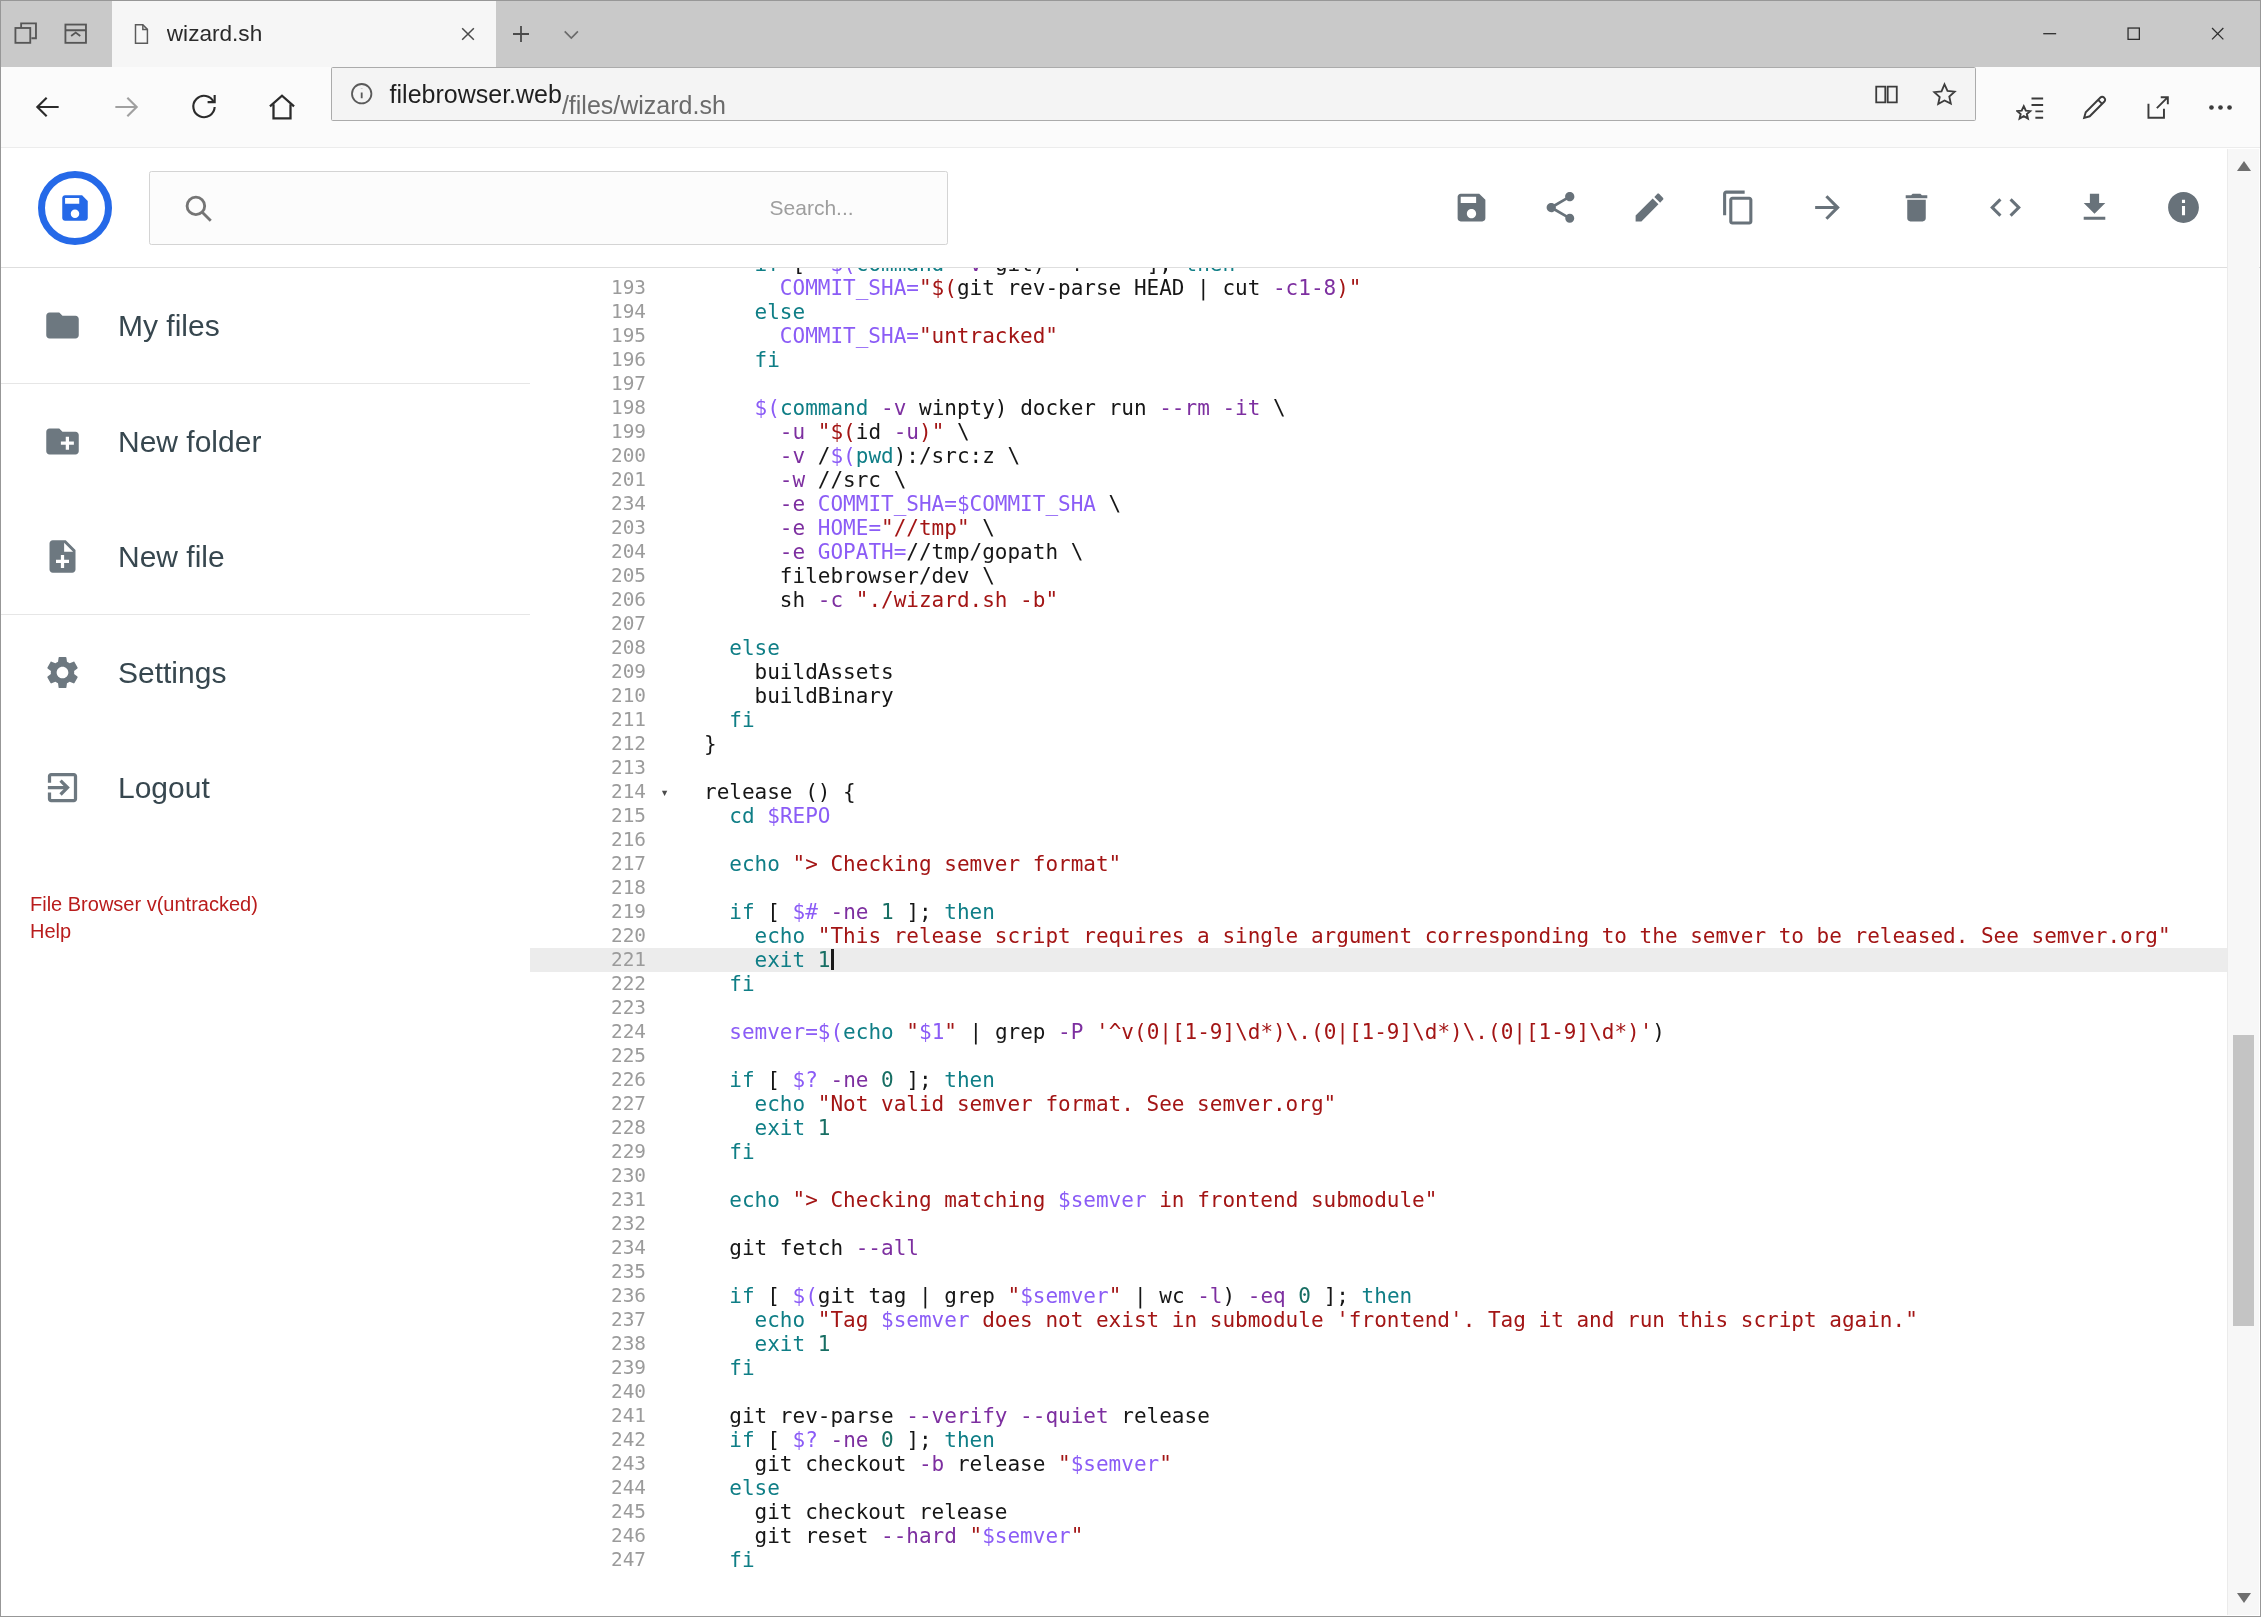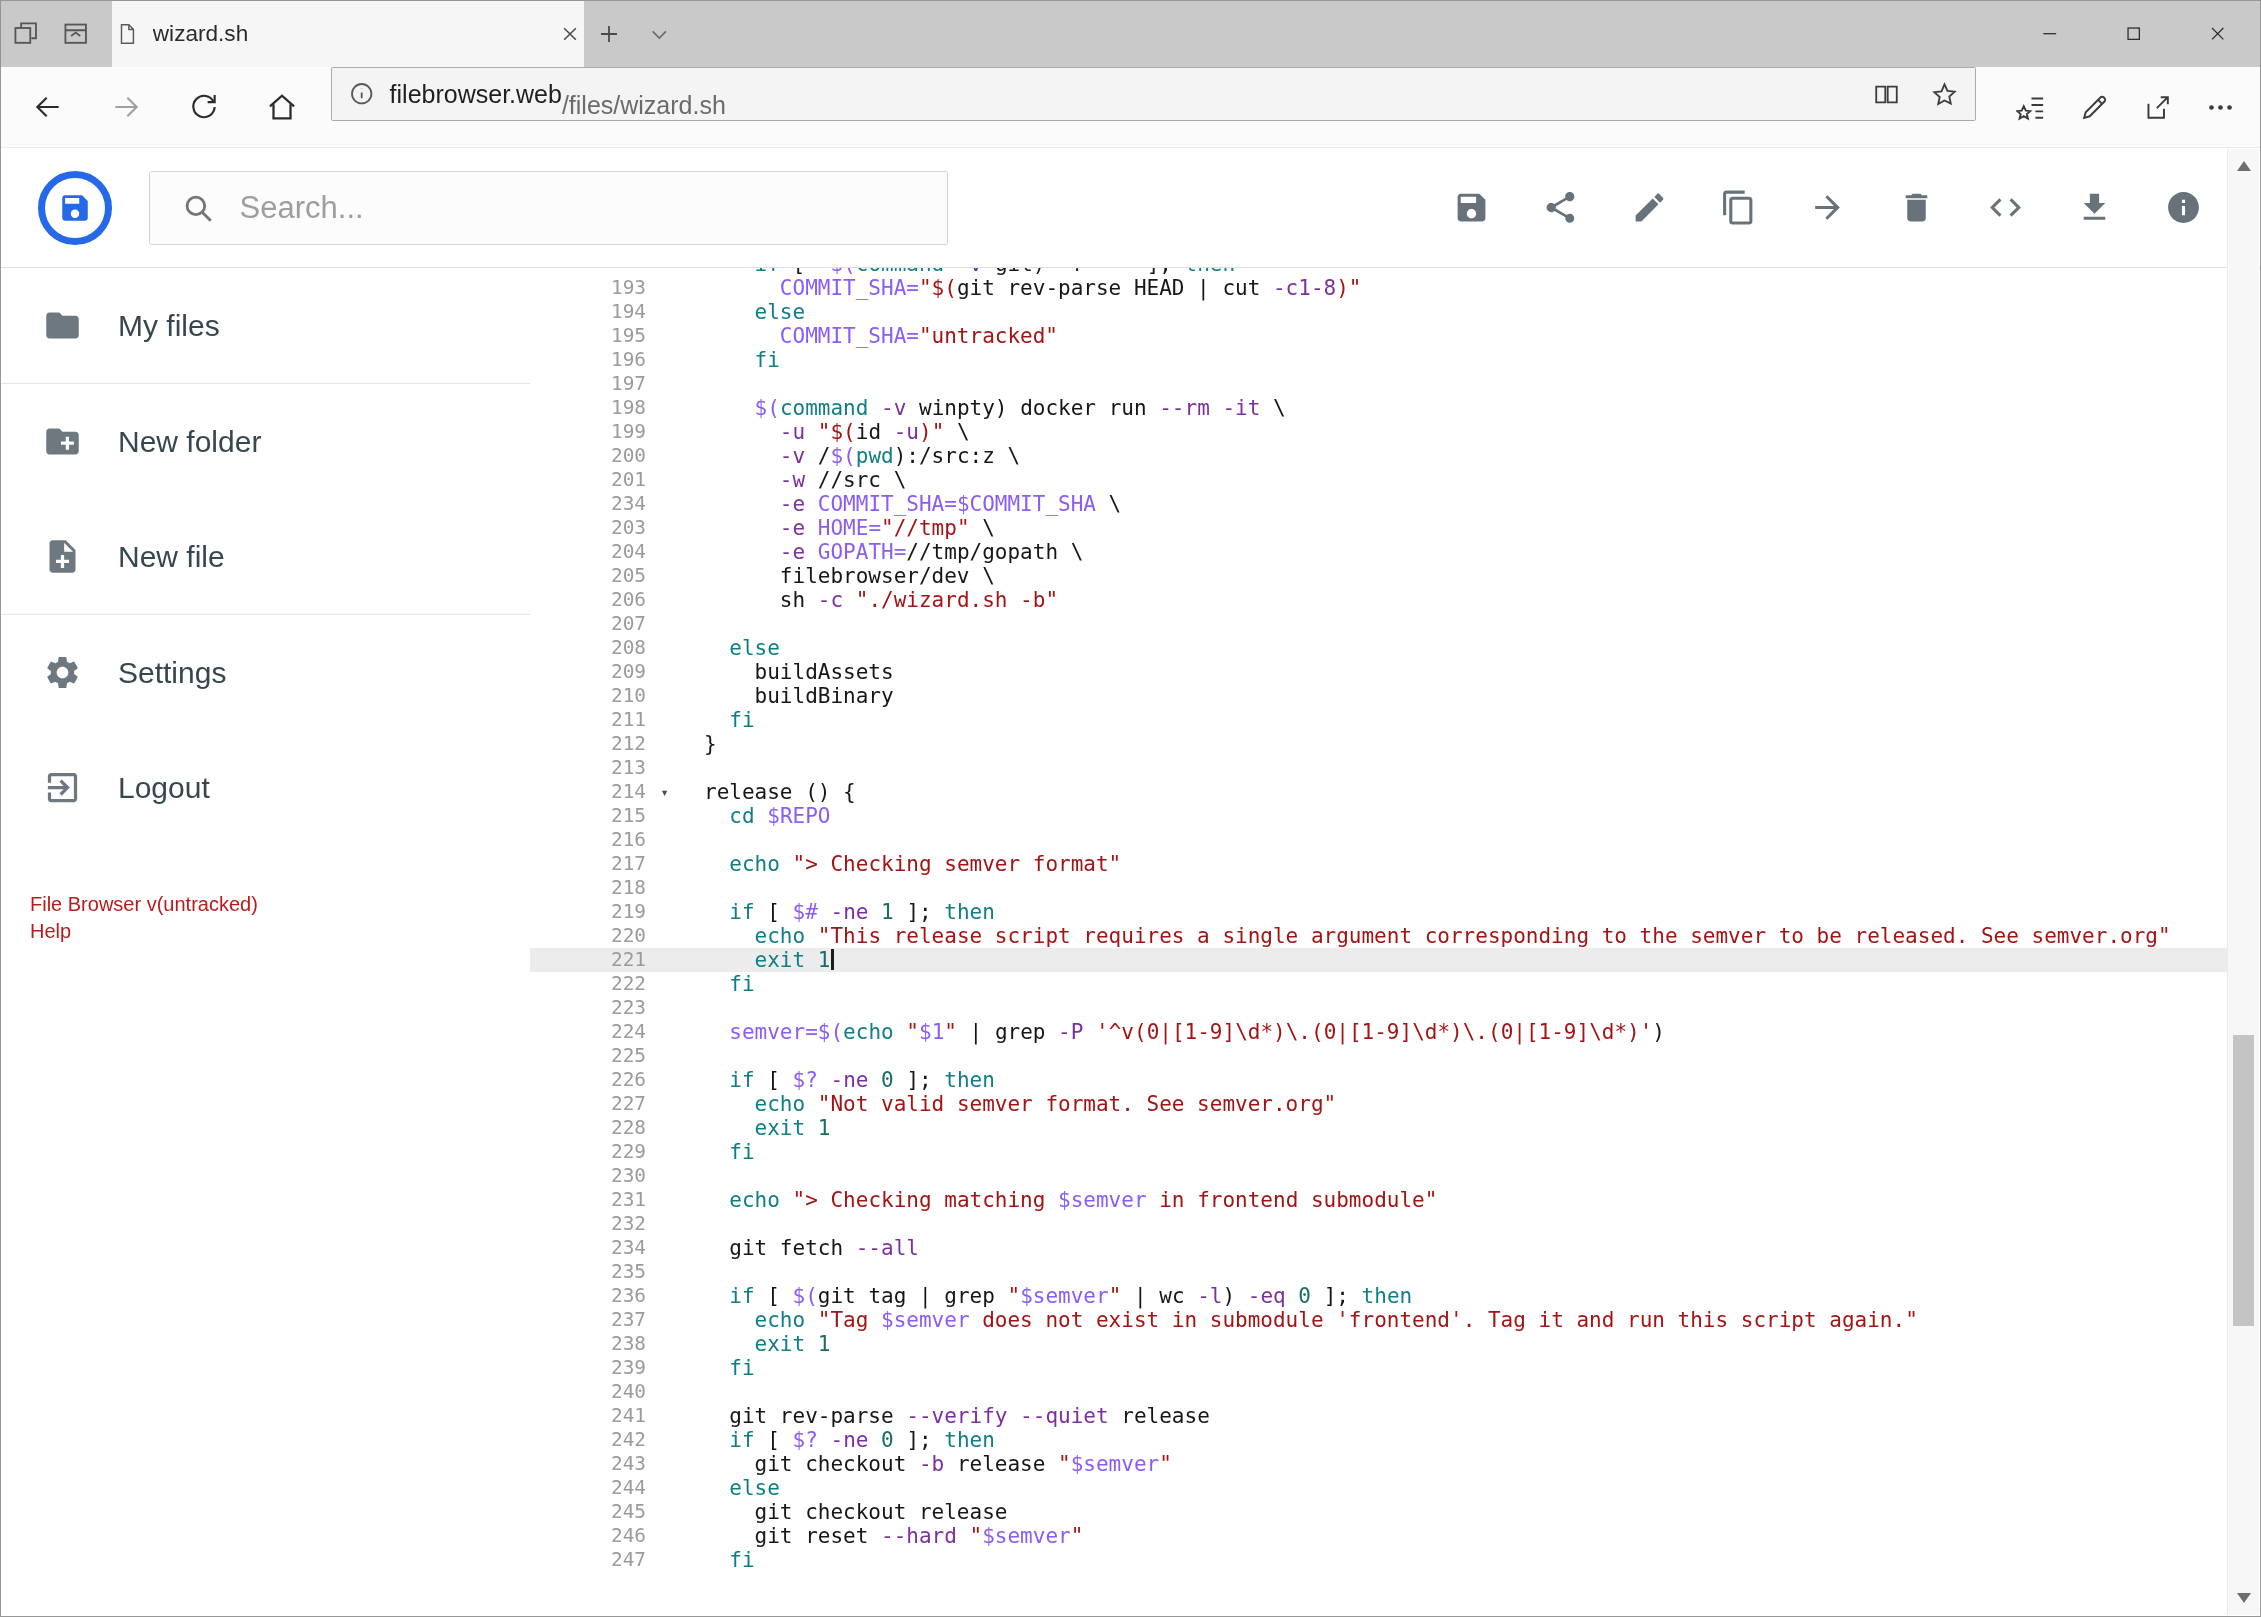--- a/index.html
+++ b/index.html
@@ -2,43 +2,43 @@
 <html style="font-size:13px"><head>
 <meta charset="utf-8">
 <style>
   html,body{margin:0;padding:0;background:#e9e9e9;}
   .window{position:relative;width:2261px;height:1617px;box-sizing:border-box;border:0.8px solid #979797;
           background:#fff;overflow:hidden;font-family:"Liberation Sans",sans-serif;}
 
   
   .tabbar{height:66px;background:#c9c9c9;display:flex;align-items:stretch;}
   .tb-btn{width:50px;display:flex;align-items:center;justify-content:center;}
-  .tab{width:472px;margin-left:11.3px;background:#f6f6f6;display:flex;align-items:center;padding:0 4px;box-sizing:border-box;}
+  .tab{width:384px;margin-left:11.3px;background:#f6f6f6;display:flex;align-items:center;padding:0 18px;box-sizing:border-box;}
   .tab-title{flex:1;font-size:22.6px;color:#2b2b2b;margin-left:14.5px;white-space:nowrap;overflow:hidden;}
   .spacer{flex:1;}
   .win-btn{width:84px;display:flex;align-items:center;justify-content:center;}
 
   
   .navbar{height:81px;background:#fbfbfb;border-bottom:0.8px solid #ececec;display:flex;align-items:flex-start;padding:0 8px;box-sizing:border-box;}
   .nav-btn{width:78px;height:100%;display:flex;align-items:center;justify-content:center;}
   .address{flex:1;height:52px;margin:0 24px 0 9.7px;background:#f4f4f4;border:0.8px solid #ababab;border-radius:1.6px;
            display:flex;align-items:center;padding:0 16px;font-size:25px;}
   .addr-domain{color:#1f1f1f;}
   .addr-path{color:#6b6b6b;margin-top:23px;}
   .addr-right{margin-left:auto;display:flex;align-items:center;gap:29px;}
   .nav-ico{width:63px;height:100%;display:flex;align-items:center;justify-content:center;}
 
   
   .appheader{height:119px;background:#ffffff;border-bottom:0.8px solid #dedede;display:flex;align-items:center;}
   .logo{width:60px;height:60px;border:7.3px solid #2569e8;border-radius:50%;background:#fff;
         display:flex;align-items:center;justify-content:center;margin-left:37px;flex:0 0 auto;}
   .searchbox{width:799px;height:74px;box-sizing:border-box;margin-left:37px;background:#fcfcfc;border:0.8px solid #d4d4d4;
              border-radius:2.4px;display:flex;align-items:center;padding-left:31px;gap:22.6px;}
-  .searchbox input{border:none;outline:none;background:transparent;font-size:31px;color:#444;width:614px;
-                   font-family:"Liberation Sans",sans-serif;}
+  .searchbox input{border:none;outline:none;background:transparent;font-size:21px;color:#444;width:614px;
+                   font-family:"Liberation Sans",sans-serif;text-align:right;}
   .searchbox input::placeholder{color:#9e9e9e;}
   .toolbar{margin-left:auto;display:flex;align-items:center;gap:50px;padding-right:57px;}
   .tool-btn{width:39px;height:39px;display:flex;align-items:center;justify-content:center;}
 
   
   .content{display:flex;height:1351px;box-sizing:border-box;padding-right:32px;}
   .sidebar{width:529px;flex:0 0 529px;position:relative;background:#fff;}
   .side-item{height:115px;display:flex;align-items:center;padding-left:42px;gap:36px;cursor:pointer;}
   .side-label{font-size:30px;color:#37474f;}
   .side-div{border:none;border-top:0.8px solid #e6e6e6;margin:0;}

